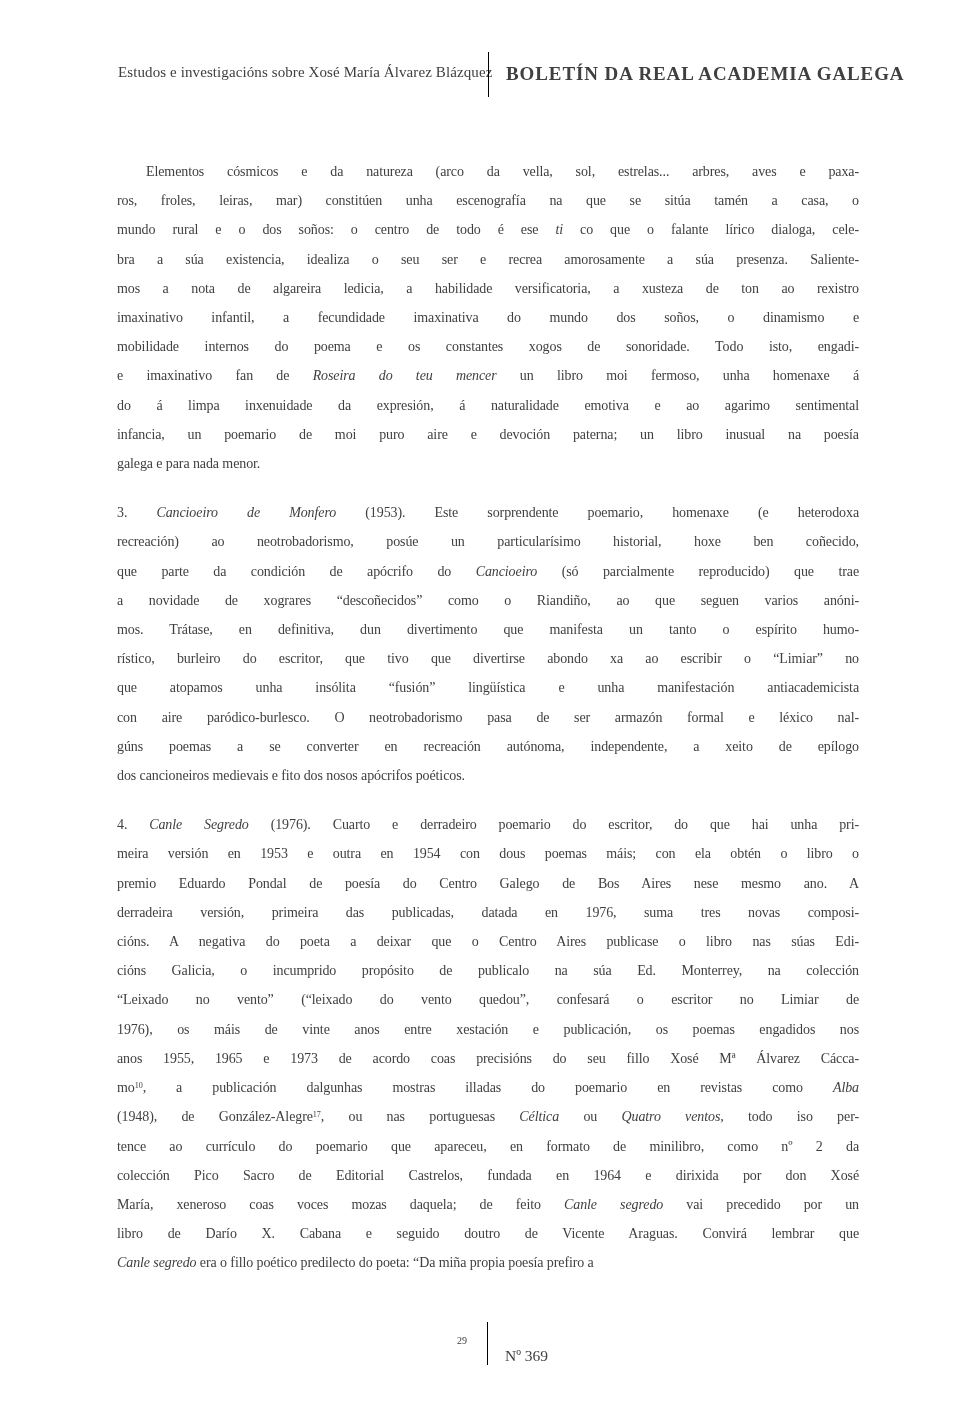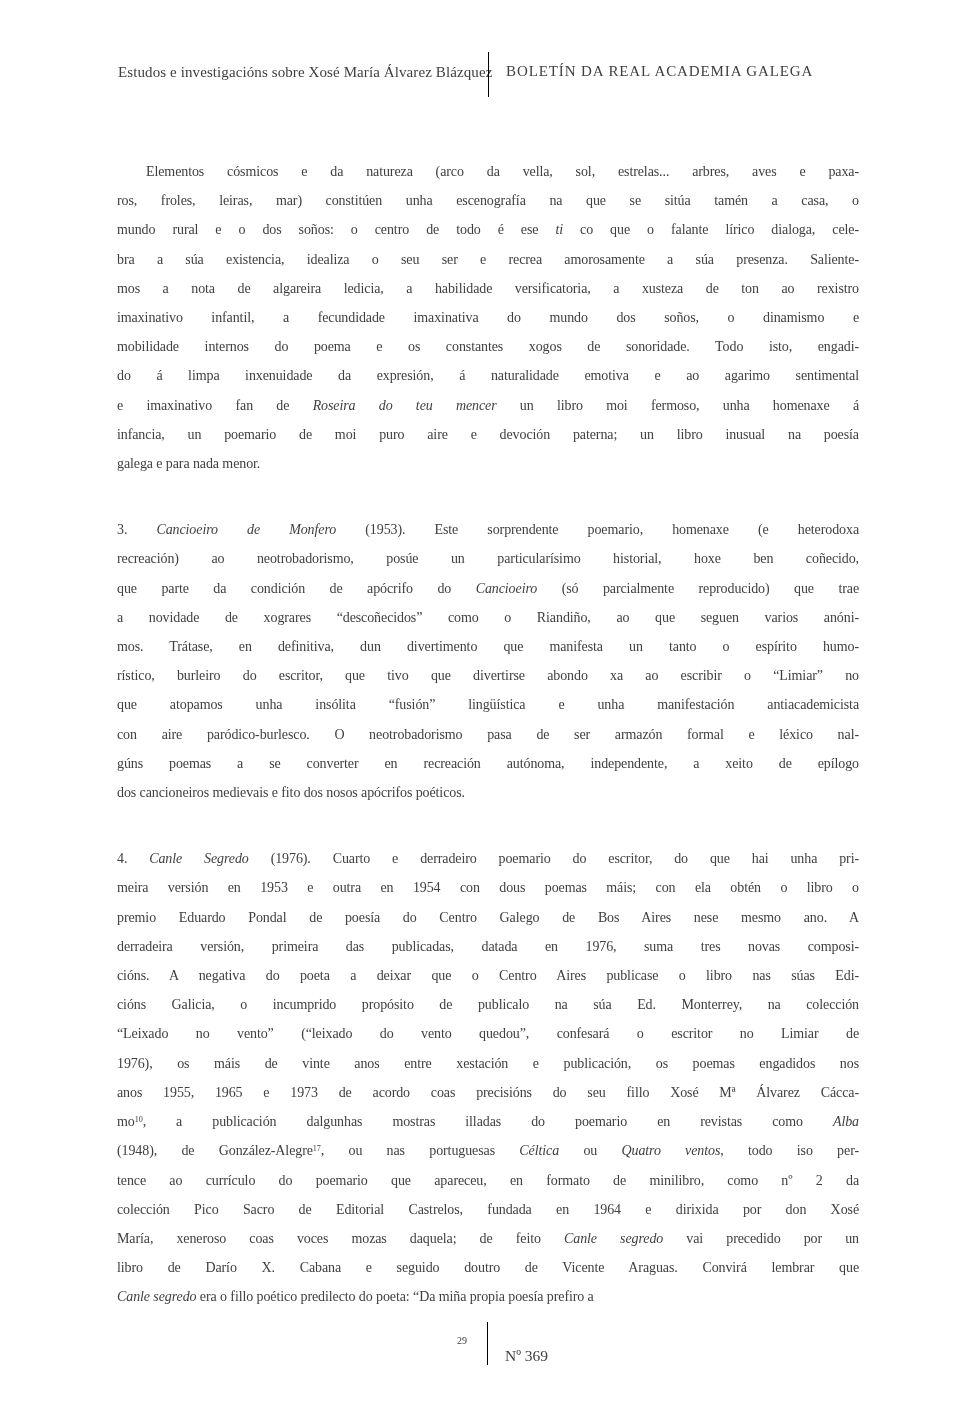--- a/index.html
+++ b/index.html
@@ -27,36 +27,37 @@
     left: 488px;
     top: 52px;
     width: 1px;
     height: 45px;
     background: #000;
   }
   .running-head-right {
     position: absolute;
     left: 506px;
     top: 63px;
-    font-size: 15px;
+    font-size: 19px;
     letter-spacing: 0.9px;
     white-space: nowrap;
+    font-weight: bold;
   }
   
   .text-block {
     position: absolute;
     left: 117px;
     top: 157px;
     width: 742px;
     font-size: 14px;
     line-height: 29.2px;
     letter-spacing: -0.1px;
   }
   .para { margin: 0; }
-  .para + .para { margin-top: 37px; }
+  .para + .para { margin-top: 20px; }
   .line {
     text-align: justify;
     text-align-last: justify;
   }
   .line.last-line { text-align-last: left; }
   .para.indented .line:first-child { text-indent: 29px; }
   .line i { }
   .line sup {
     font-size: 0.58em;
     vertical-align: baseline;
@@ -99,22 +100,22 @@
 
   <div class="text-block" id="text-block">
       <div class="para indented">
         <div class="line">Elementos cósmicos e da natureza (arco da vella, sol, estrelas... arbres, aves e paxa-</div>
         <div class="line">ros, froles, leiras, mar) constitúen unha escenografía na que se sitúa tamén a casa, o</div>
         <div class="line">mundo rural e o dos soños: o centro de todo é ese <i>ti</i> co que o falante lírico dialoga, cele-</div>
         <div class="line">bra a súa existencia, idealiza o seu ser e recrea amorosamente a súa presenza. Saliente-</div>
         <div class="line">mos a nota de algareira ledicia, a habilidade versificatoria, a xusteza de ton ao rexistro</div>
         <div class="line">imaxinativo infantil, a fecundidade imaxinativa do mundo dos soños, o dinamismo e</div>
         <div class="line">mobilidade internos do poema e os constantes xogos de sonoridade. Todo isto, engadi-</div>
+        <div class="line">e imaxinativo fan de <i>Roseira do teu mencer</i> un libro moi fermoso, unha homenaxe á</div>
         <div class="line">do á limpa inxenuidade da expresión, á naturalidade emotiva e ao agarimo sentimental</div>
-        <div class="line">e imaxinativo fan de <i>Roseira do teu mencer</i> un libro moi fermoso, unha homenaxe á</div>
         <div class="line">infancia, un poemario de moi puro aire e devoción paterna; un libro inusual na poesía</div>
         <div class="line last-line">galega e para nada menor.</div>
       </div>
       <div class="para">
         <div class="line">3. <i>Cancioeiro de Monfero</i> (1953). Este sorprendente poemario, homenaxe (e heterodoxa</div>
         <div class="line">recreación) ao neotrobadorismo, posúe un particularísimo historial, hoxe ben coñecido,</div>
         <div class="line">que parte da condición de apócrifo do <i>Cancioeiro</i> (só parcialmente reproducido) que trae</div>
         <div class="line">a novidade de xograres “descoñecidos” como o Riandiño, ao que seguen varios anóni-</div>
         <div class="line">mos. Trátase, en definitiva, dun divertimento que manifesta un tanto o espírito humo-</div>
         <div class="line">rístico, burleiro do escritor, que tivo que divertirse abondo xa ao escribir o “Limiar” no</div>

